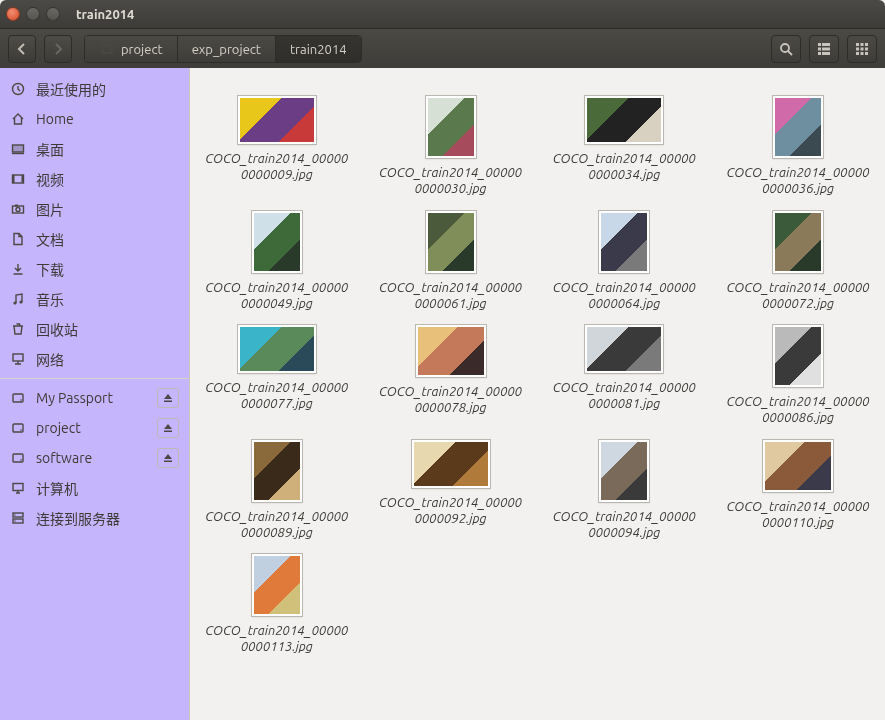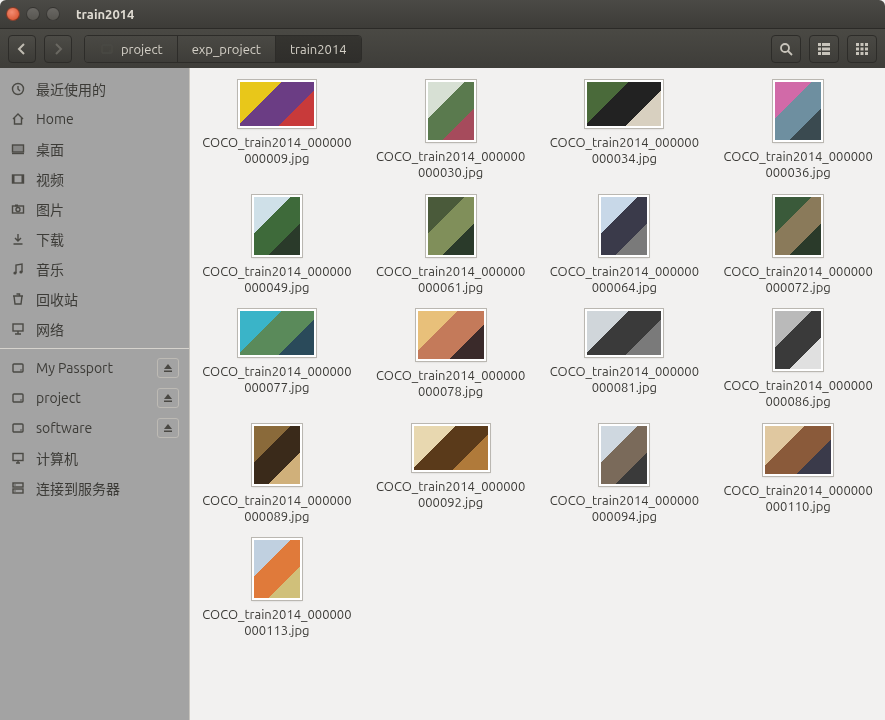--- a/index.html
+++ b/index.html
@@ -20,28 +20,28 @@
 .bc-item { padding: 0 14px; height: 100%; display: flex; align-items: center; gap: 6px; color: #d4d0c7; font-size: 13px; border-right: 1px solid #2d2c29; background: linear-gradient(#4a4944,#3e3d39); cursor: pointer; }
 .bc-item:last-child { border-right: none; }
 .bc-item.active { background: linear-gradient(#353430,#2f2e2b); }
 .toolbar .spacer { flex: 1; }
 .tb-icon { width: 30px; height: 28px; border: 1px solid #2d2c29; background: linear-gradient(#4a4944,#3e3d39); border-radius: 4px; display:flex; align-items:center; justify-content:center; color:#c8c4bb; }
 
 
 .main { display: flex; height: calc(720px - 28px - 40px); background: #f2f1f0; }
 
 
-.sidebar { width: 190px; border-right: 1px solid #c8c5bf; padding-top: 6px; background: #a3a3a3; }
+.sidebar { width: 190px; border-right: 1px solid #c8c5bf; padding-top: 6px; background: #c4b5fd; }
 .side-item { height: 30px; display: flex; align-items: center; padding: 0 10px; gap: 10px; color: #3c3b37; font-size: 14px; cursor: pointer; }
 .side-sep { height: 1px; background: #d6d3cd; margin: 4px 0; }
 .side-icon { width: 16px; height: 16px; display: inline-flex; align-items: center; justify-content: center; color: #4a4944; }
 .eject { margin-left: auto; width: 22px; height: 20px; border: 1px solid #bdbab4; border-radius: 3px; display:flex; align-items:center; justify-content:center; color:#4a4944; font-size:10px; }
 
 
-.content { flex: 1; padding: 12px 10px; overflow: auto; }
+.content { flex: 1; padding: 28px 10px; overflow: auto; font-style: italic; }
 .grid { display: grid; grid-template-columns: repeat(4, 1fr); column-gap: 20px; row-gap: 14px; }
 .file { width: 152px; display: flex; flex-direction: column; align-items: center; text-align: center; font-size: 13px; color: #3c3b37; cursor: pointer; justify-self: center;}
 .thumb { width: 70px; height: 52px; border: 2px solid #fff; box-shadow: 0 0 0 1px #bab7b1, 0 1px 2px rgba(0,0,0,.15); margin-bottom: 6px; background: #888; display:flex; align-items:center; justify-content:center; overflow:hidden; }
 .thumb.tall { width: 50px; height: 62px; }
 .thumb.wide { width: 78px; height: 48px; }
 .fname { line-height: 1.25; word-break: break-all; max-width: 150px; }
 
 svg { display: block; }
 </style>
 </head>
@@ -159,20 +159,29 @@
             <rect x="1.5" y="4" width="11" height="7" stroke="currentColor" stroke-width="1.4" fill="none"></rect>
             <circle cx="7" cy="7.5" r="2" stroke="currentColor" stroke-width="1.4" fill="none"></circle>
             <rect x="4" y="2.5" width="3" height="2" fill="currentColor"></rect>
           </svg>
         </span>
         <span>图片</span>
       </div>
       <div class="side-item">
         <span class="side-icon">
           <svg width="14" height="14" viewBox="0 0 14 14">
+            <path d="M3 1.5h5l3 3v8H3z" stroke="currentColor" stroke-width="1.4" fill="none"></path>
+            <path d="M8 1.5v3h3" stroke="currentColor" stroke-width="1.4" fill="none"></path>
+          </svg>
+        </span>
+        <span>文档</span>
+      </div>
+      <div class="side-item">
+        <span class="side-icon">
+          <svg width="14" height="14" viewBox="0 0 14 14">
             <path d="M7 2v7M4 6l3 3 3-3M2.5 12h9" stroke="currentColor" stroke-width="1.4" fill="none"></path>
           </svg>
         </span>
         <span>下载</span>
       </div>
       <div class="side-item">
         <span class="side-icon">
           <svg width="14" height="14" viewBox="0 0 14 14">
             <path d="M5 11V3l6-1v8" stroke="currentColor" stroke-width="1.4" fill="none"></path>
             <circle cx="4" cy="11" r="1.6" fill="currentColor"></circle>

